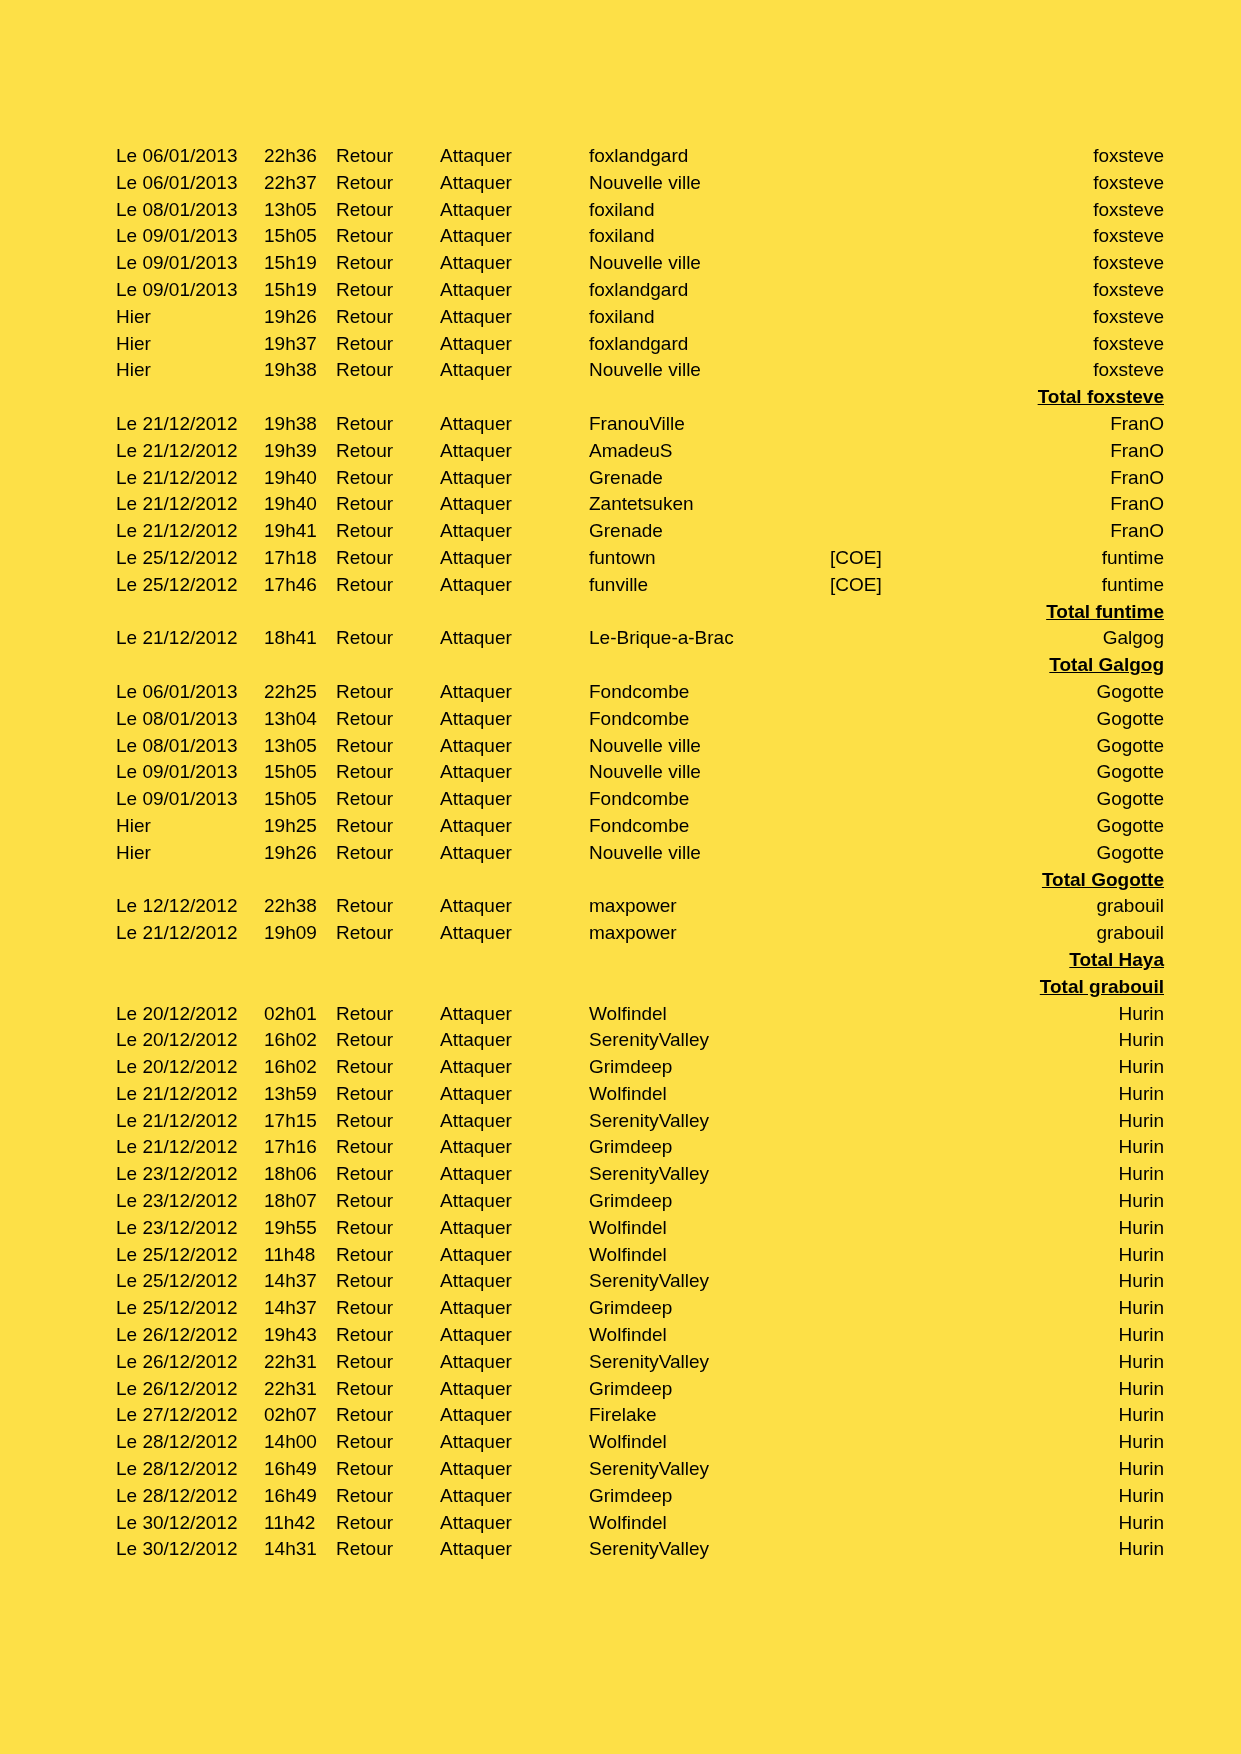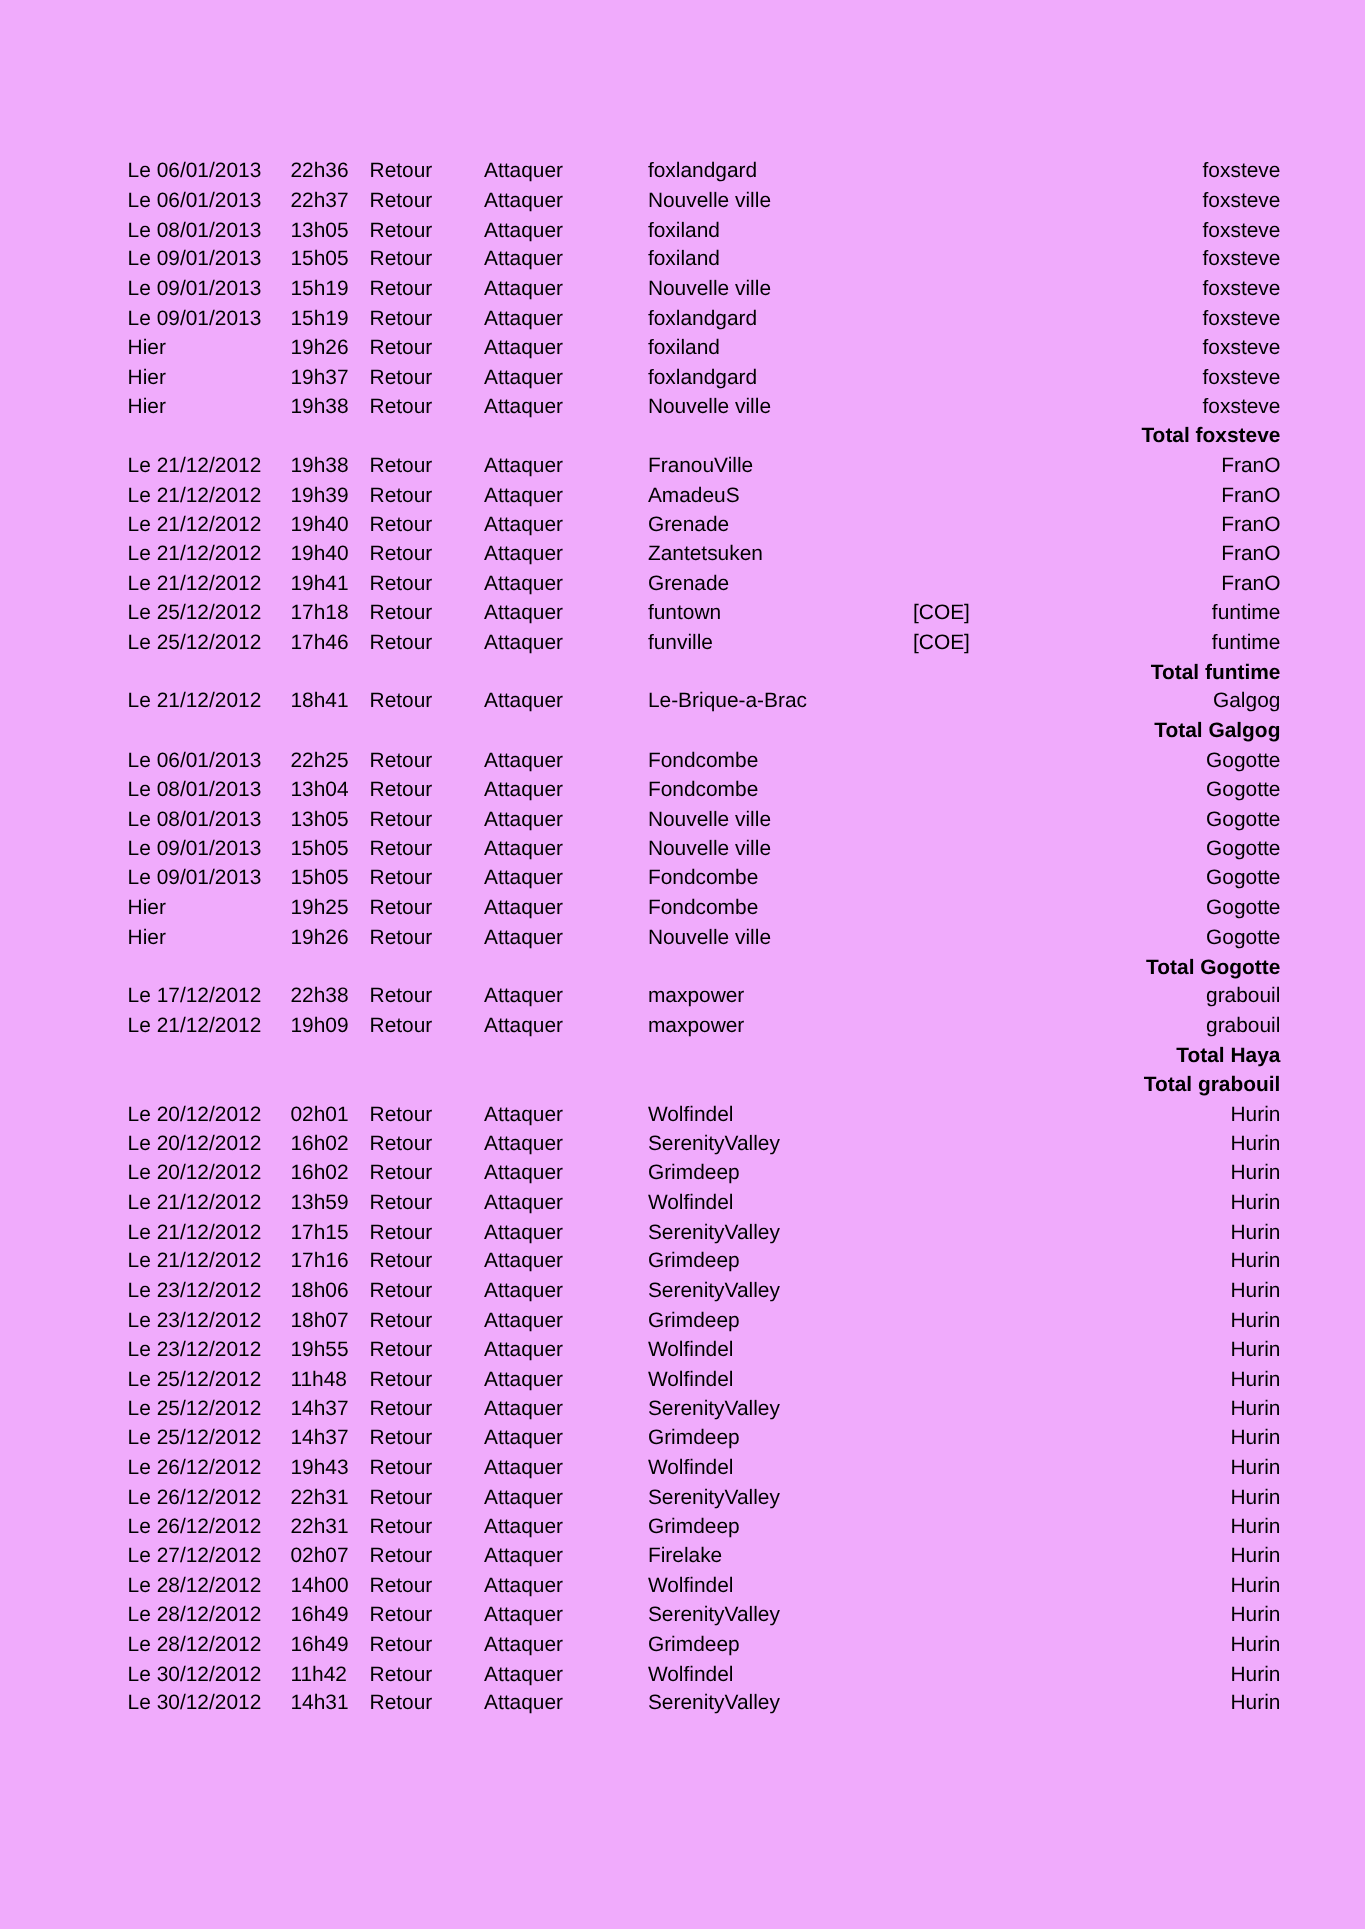--- a/index.html
+++ b/index.html
@@ -4,38 +4,38 @@
 <style>
   html, body {
     margin: 0;
     padding: 0;
     background: #ffffff;
   }
   .page {
     position: relative;
     width: 1241px;
     height: 1754px;
-    background: #f0abfc;
+    background: #fde047;
     overflow: hidden;
     font-family: "Liberation Sans", sans-serif;
     font-size: 19px;
     color: #000000;
   }
   .log-table {
     position: absolute;
     left: 116px;
     top: 143px;
   }
   .row {
     display: flex;
     height: 26.8px;
     line-height: 26.8px;
     white-space: nowrap;
   }
-  .row.subtotal { font-weight: bold; }
+  .row.subtotal { font-weight: bold; text-decoration: underline; }
   .c-date   { width: 148px; }
   .c-time   { width: 72px;  }
   .c-return { width: 104px; }
   .c-action { width: 149px; }
   .c-target { width: 241px; }
   .c-coe    { width: 104px; }
   .c-player { width: 230px; text-align: right; }
 </style>
 </head>
 <body>
@@ -288,21 +288,21 @@
       <div class="row subtotal">
     <span class="c-date"></span>
     <span class="c-time"></span>
     <span class="c-return"></span>
     <span class="c-action"></span>
     <span class="c-target"></span>
     <span class="c-coe"></span>
     <span class="c-player">Total Gogotte</span>
   </div>
       <div class="row">
-    <span class="c-date">Le 17/12/2012</span>
+    <span class="c-date">Le 12/12/2012</span>
     <span class="c-time">22h38</span>
     <span class="c-return">Retour</span>
     <span class="c-action">Attaquer</span>
     <span class="c-target">maxpower</span>
     <span class="c-coe"></span>
     <span class="c-player">grabouil</span>
   </div>
       <div class="row">
     <span class="c-date">Le 21/12/2012</span>
     <span class="c-time">19h09</span>

